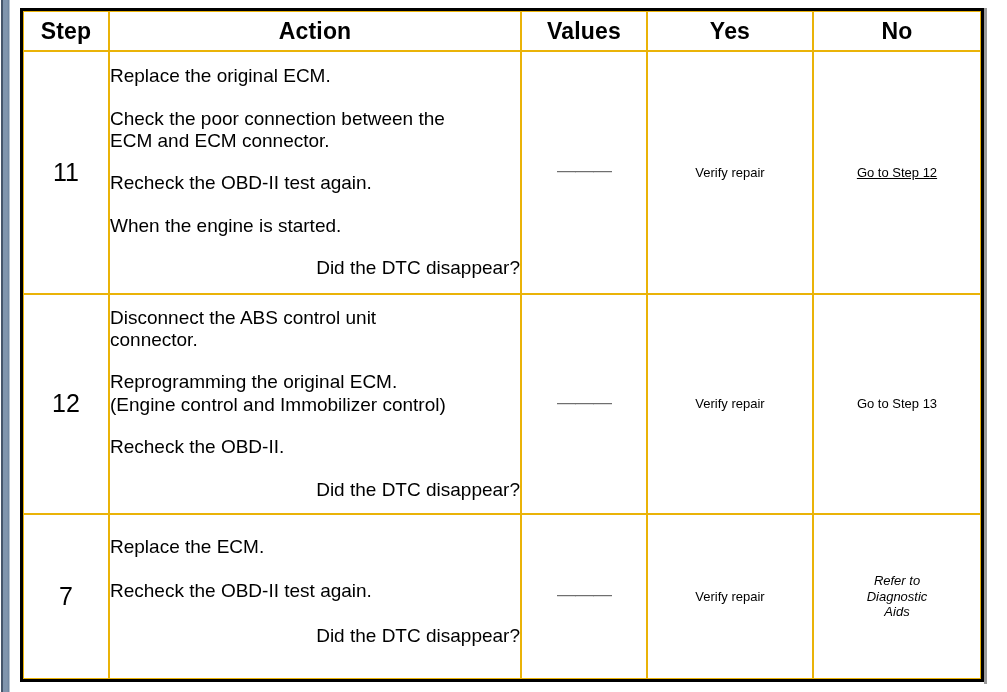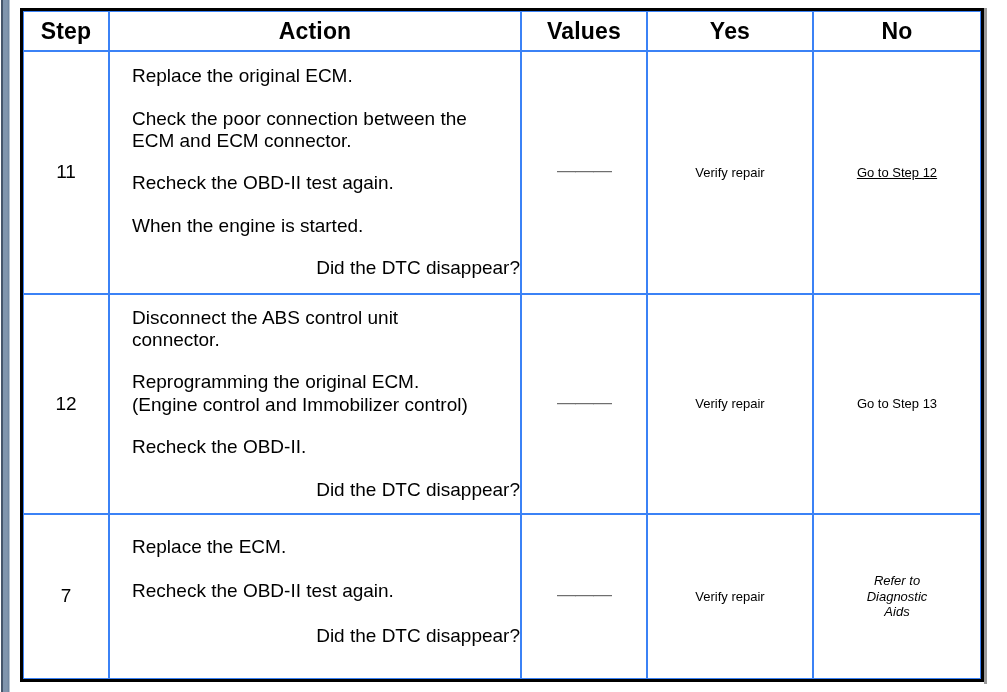--- a/index.html
+++ b/index.html
@@ -56,21 +56,21 @@
     height: 670px;
   }
   table.flow {
     border-collapse: collapse;
     table-layout: fixed;
     width: 958px;
     height: 670px;
     background: #ffffff;
   }
   table.flow td, table.flow th {
-    border: 2px solid #3b82f6;
+    border: 2px solid #eab308;
     padding: 0;
     vertical-align: middle;
     background: #ffffff;
   }
   
   table.flow {
     outline: 3px solid #000000;
     outline-offset: -1px;
   }
 
@@ -85,35 +85,34 @@
     height: 38px;
     font-size: 23px;
     font-weight: bold;
     text-align: center;
     letter-spacing: 0.2px;
   }
 
   
   td.step-cell {
     text-align: center;
-    font-size: 19px;
+    font-size: 25px;
     vertical-align: middle;
   }
 
   
   td.action-cell {
     vertical-align: top;
     padding: 14px 8px 12px 14px;
   }
   .action-line {
     font-size: 19px;
     line-height: 1.18;
     margin: 0 0 20px 0;
     white-space: pre-line;
-    padding-left: 22px;
   }
   .action-line:last-child { margin-bottom: 0; text-align: right; }
 
   
   td.values-cell {
     text-align: center;
     vertical-align: middle;
   }
   .dash-mark {
     display: inline-block;

